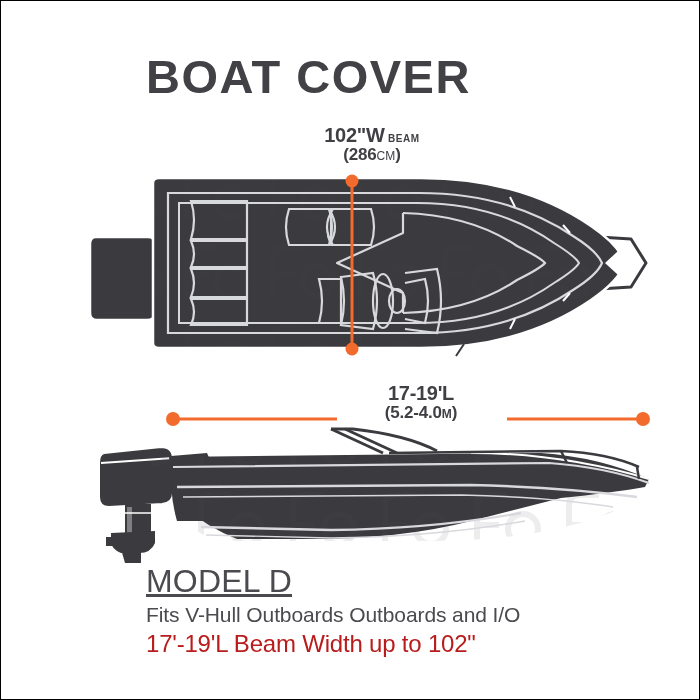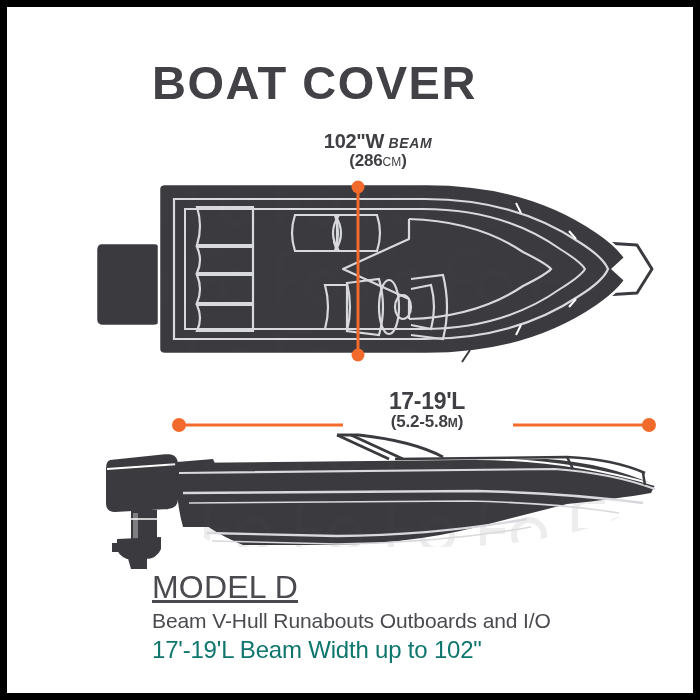--- a/index.html
+++ b/index.html
@@ -1,56 +1,56 @@
 <!DOCTYPE html>
 <html><head>
 <meta charset="utf-8">
 <style>
   html,body{margin:0;padding:0;background:#ffffff;}
   body{width:700px;height:700px;overflow:hidden;font-family:"Liberation Sans",sans-serif;}
   #canvas{position:relative;width:700px;height:700px;background:#ffffff;
-          border:7px solid #000000;box-sizing:border-box;}
+          border:1px solid #000000;box-sizing:border-box;}
 
   
   .title{
     position:absolute;left:145px;top:52px;
     font-size:47px;font-weight:bold;letter-spacing:1.5px;
     color:#414146;line-height:1;white-space:nowrap;
   }
 
   
   .dim-beam{
     position:absolute;left:286px;top:124px;width:170px;text-align:center;
     color:#3f3f44;line-height:1.05;white-space:nowrap;
   }
   .dim-beam .big{font-size:20px;font-weight:bold;letter-spacing:-0.3px;}
-  .dim-beam .sm{font-size:14px;font-weight:bold;letter-spacing:0.6px;font-style:italic;}
+  .dim-beam .sm{font-size:10px;font-weight:bold;letter-spacing:0.6px;}
   .dim-beam .paren{font-size:17px;font-weight:bold;letter-spacing:-0.2px;}
   .dim-beam .unit{font-size:12px;font-weight:normal;}
 
   .dim-len{
     position:absolute;left:330px;top:382px;width:180px;text-align:center;
     color:#3f3f44;line-height:1.05;white-space:nowrap;
   }
-  .dim-len .big{font-size:23px;font-weight:bold;letter-spacing:-0.3px;}
+  .dim-len .big{font-size:20px;font-weight:bold;letter-spacing:-0.3px;}
   .dim-len .paren{font-size:17px;font-weight:bold;letter-spacing:-0.2px;}
   .dim-len .unit{font-size:12px;font-weight:bold;}
 
   
   .model{
     position:absolute;left:145px;top:562px;
     font-size:32px;color:#4a4a4f;letter-spacing:0.2px;white-space:nowrap;text-decoration:underline;
   }
   .fits{
     position:absolute;left:145px;top:602px;
     font-size:21px;color:#4a4a4f;letter-spacing:-0.1px;white-space:nowrap;
   }
   .spec{
     position:absolute;left:145px;top:629px;
-    font-size:24px;color:#0f766e;letter-spacing:-0.2px;white-space:nowrap;
+    font-size:24px;color:#b91c1c;letter-spacing:-0.2px;white-space:nowrap;
   }
 
   svg.art{position:absolute;left:0;top:0;width:700px;height:700px;}
 </style>
 </head>
 <body>
 
 <div id="canvas">
 
   <svg class="art" viewBox="0 0 700 700">
@@ -216,21 +216,21 @@
     <div>
       <span class="paren">(</span><span class="paren">286</span><span class="unit">CM</span><span class="paren">)</span>
     </div>
   </div>
 
   <div class="dim-len">
     <div>
       <span class="big">17-19'L</span>
     </div>
     <div>
-      <span class="paren">(</span><span class="paren">5.2-5.8</span><span class="unit">M</span><span class="paren">)</span>
+      <span class="paren">(</span><span class="paren">5.2-4.0</span><span class="unit">M</span><span class="paren">)</span>
     </div>
   </div>
 
   <div class="model">MODEL D</div>
-  <div class="fits">Beam V-Hull Runabouts Outboards and I/O</div>
+  <div class="fits">Fits V-Hull Outboards Outboards and I/O</div>
   <div class="spec">17'-19'L Beam Width up to 102"</div>
 
 </div>
 
 </body></html>

